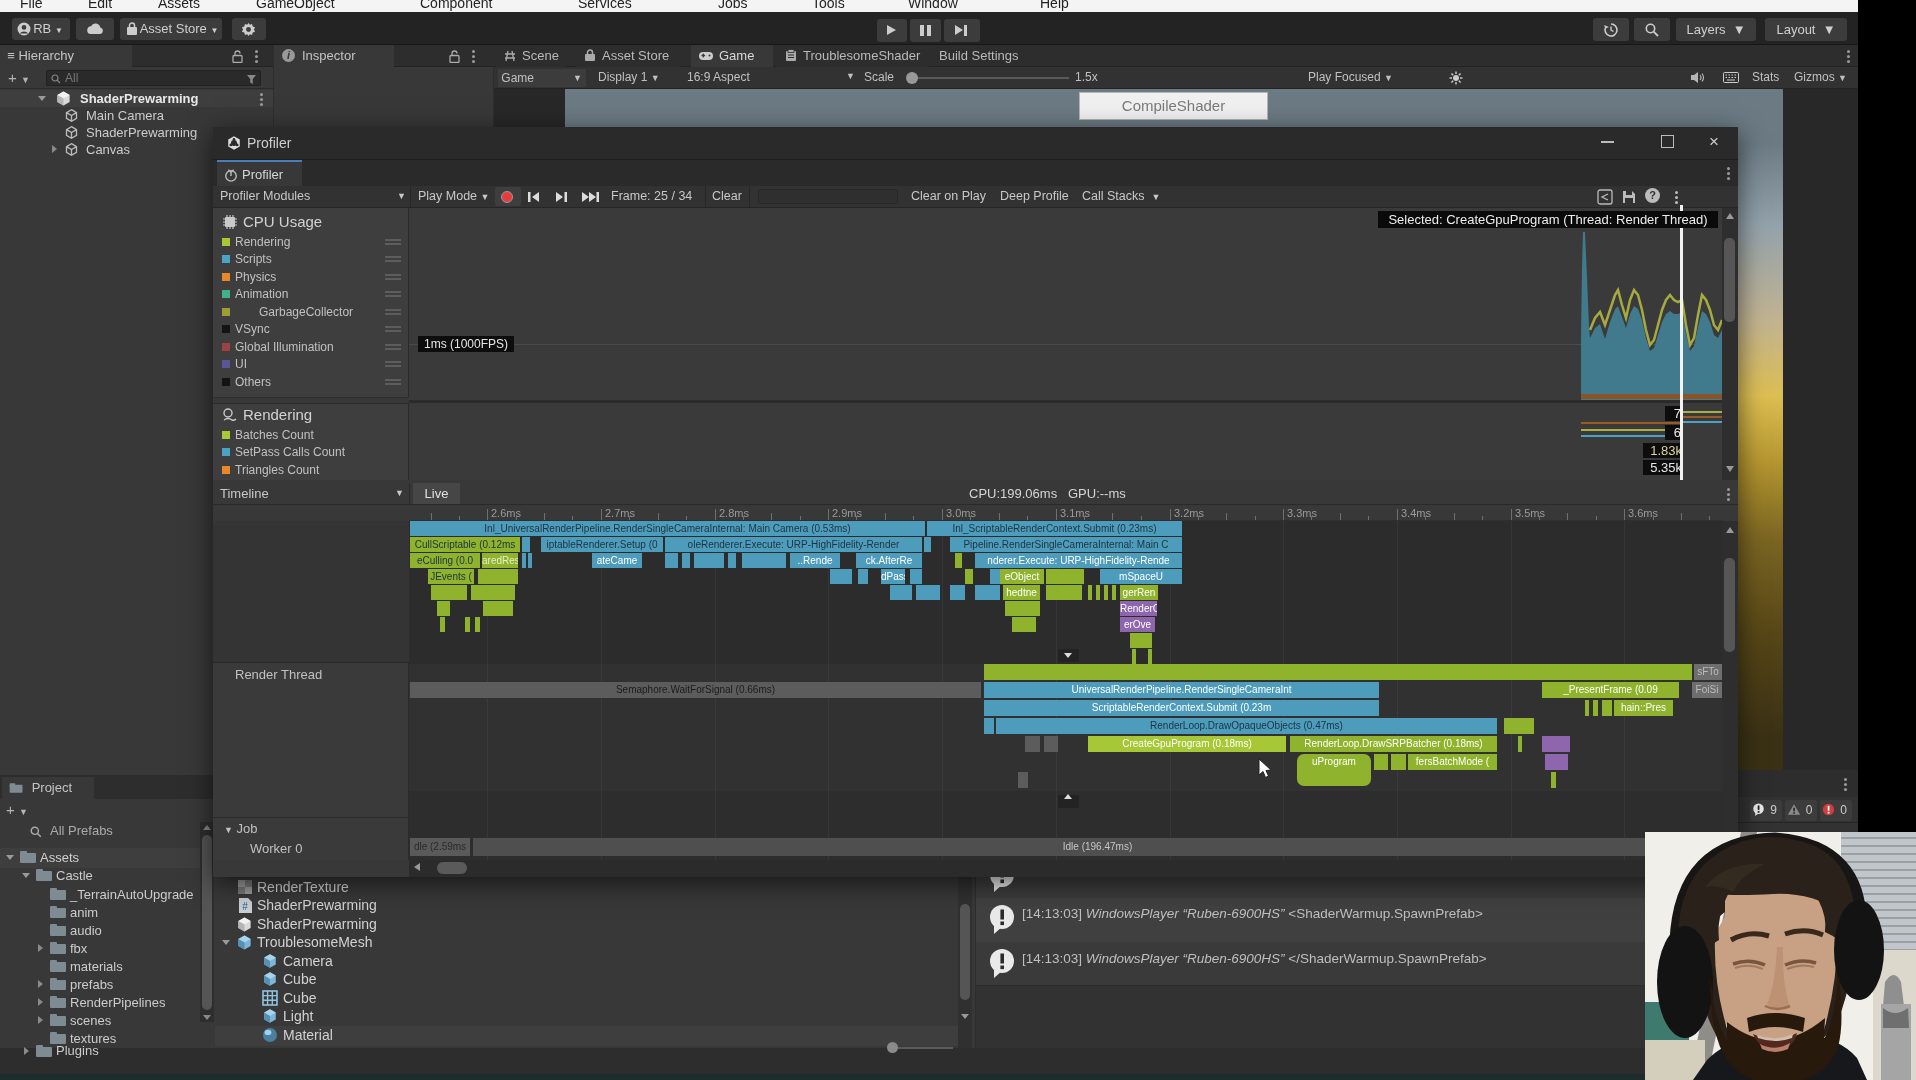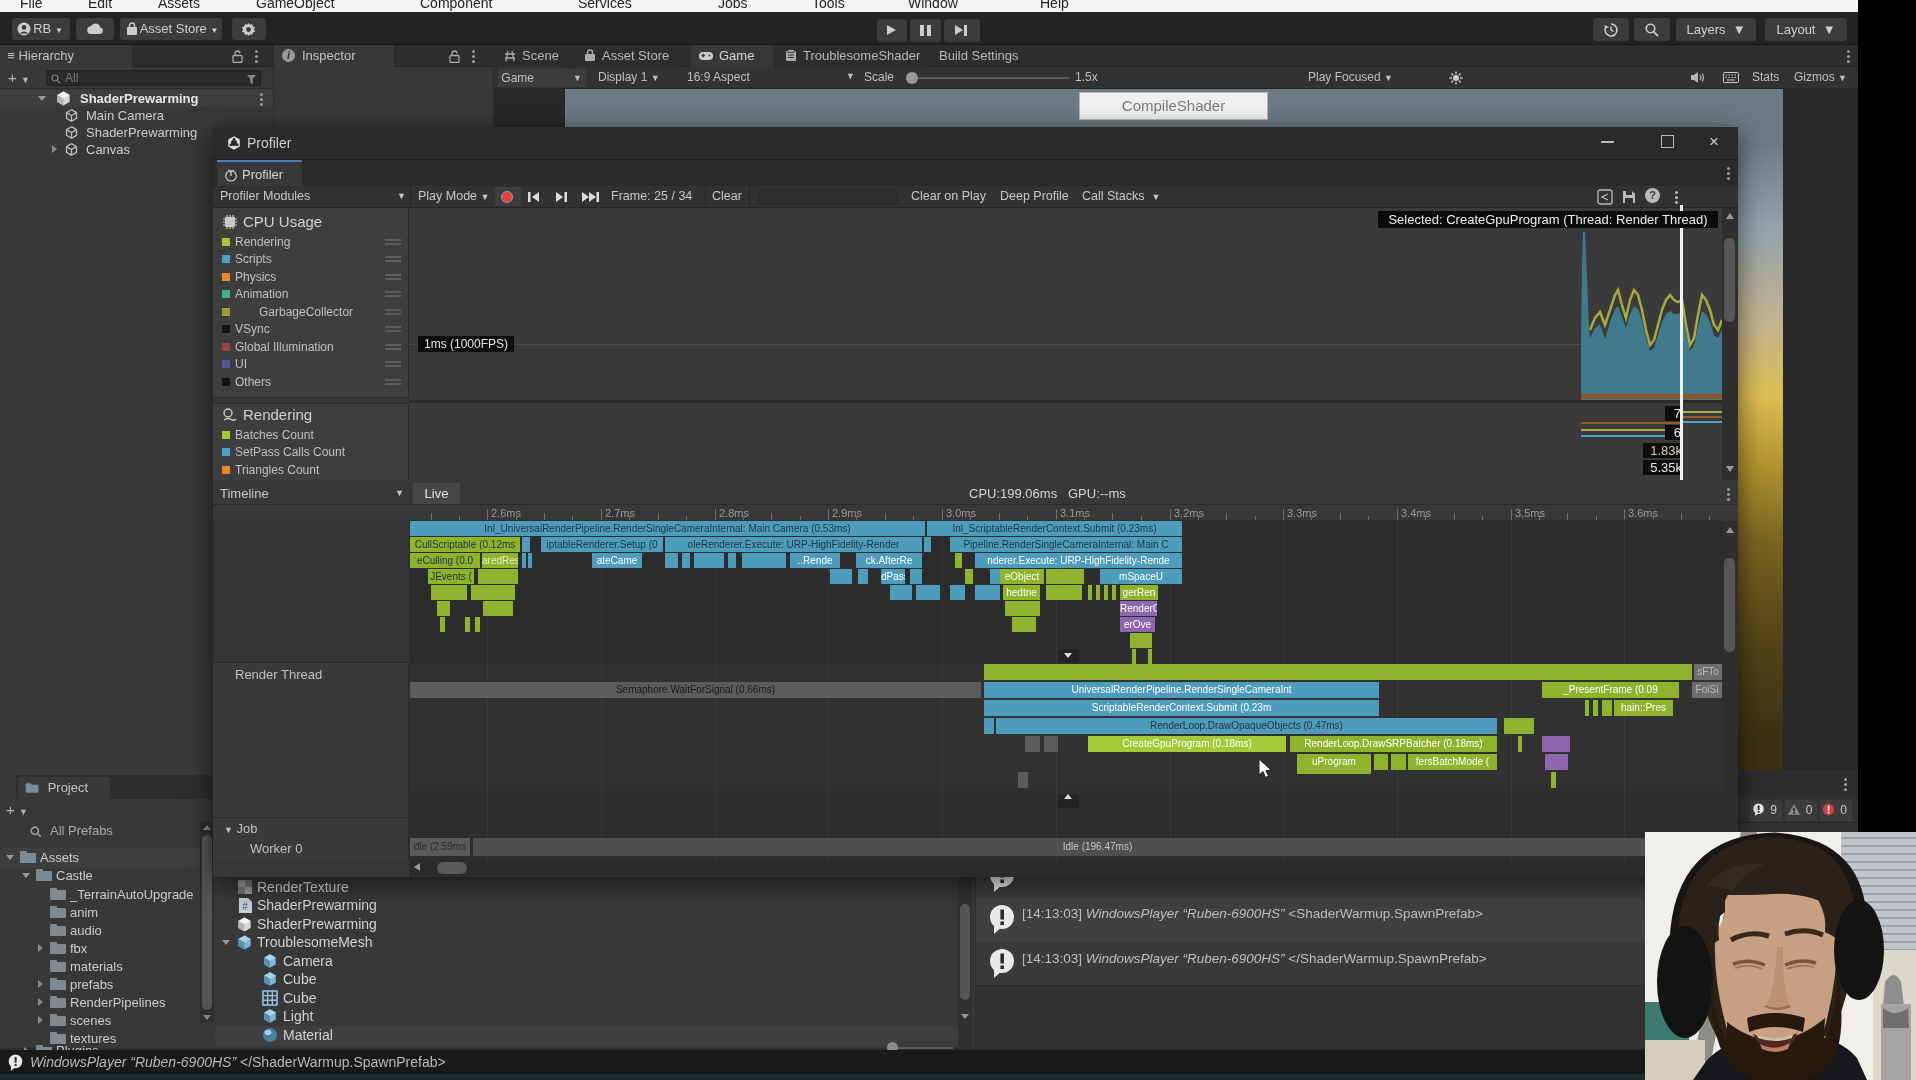--- a/index.html
+++ b/index.html
@@ -210,21 +210,21 @@
   </div>
 
   <div class="a" style="left:71px;top:44px;width:1218px;height:682px;background:#6b7a83;"></div>
 
   <div class="a" style="left:1244px;top:44px;width:45px;height:682px;background:linear-gradient(#6b7a83 0%,#6b7a83 8%,#93a2ab 20%,#c2b391 34%,#dcbe52 45%,#b3942f 55%,#7a6522 66%,#564617 80%,#3a3115 95%);"></div>
 
   <div class="a" style="left:585px;top:47px;width:189px;height:28px;background:#f0f0f0;border:1px solid #b5b5b5;color:#7a7a7a;font-size:15px;text-align:center;line-height:26px;">CompileShader</div>
 </div>
 
 <div class="a" style="left:0;top:775px;width:215px;height:273px;background:#383838;">
-  <div class="a" style="left:0;top:0;width:215px;height:24px;background:#2d2d2d;margin-left:16px;">
+  <div class="a" style="left:0;top:0;width:215px;height:24px;background:#2d2d2d;">
     <div class="a" style="left:2px;top:2px;width:92px;height:22px;background:#383838;font-size:13px;color:#c4c4c4;line-height:22px;">&nbsp;<span class="fold" style="left:6px;top:5px;transform:scale(0.8);"></span><span style="margin-left:26px;">Project</span></div>
   </div>
   <div class="a" style="left:6px;top:26px;color:#b5b5b5;font-size:15px;">+ <span style="font-size:9px;">▼</span></div>
 
   <div class="a" style="left:30px;top:48px;width:170px;height:18px;color:#aaa;font-size:13px;"><svg style="position:absolute;left:0px;top:3px;" width="12" height="12" viewBox="0 0 10 10">
           <circle cx="4" cy="4" r="3" fill="none" stroke="#aaa" stroke-width="1.2"></circle>
           <line x1="6.2" y1="6.2" x2="9" y2="9" stroke="#aaa" stroke-width="1.2"></line>
         </svg><span style="margin-left:20px;">All Prefabs</span></div>
 
   <div class="a" style="left:0;top:73px;width:200px;height:20px;background:#3e3e3e;"></div>
@@ -370,29 +370,20 @@
   <svg class="a" style="left:12px;top:178px;" width="28" height="30" viewBox="0 0 28 30">
         <circle cx="14" cy="13" r="12" fill="#e9e9e9"></circle>
         <path d="M6 22 L6 30 L15 22" fill="#e9e9e9"></path>
         <rect x="12.4" y="5.5" width="3.6" height="10" fill="#2b2b2b"></rect>
         <rect x="12.4" y="17.5" width="3.6" height="3.6" fill="#2b2b2b"></rect>
       </svg>
   <div class="a" style="left:46px;top:136px;font-size:13.5px;color:#bfbfbf;">[14:13:03] <i>WindowsPlayer “Ruben-6900HS”</i> &lt;ShaderWarmup.SpawnPrefab&gt;</div>
   <div class="a" style="left:46px;top:181px;font-size:13.5px;color:#bfbfbf;">[14:13:03] <i>WindowsPlayer “Ruben-6900HS”</i> &lt;/ShaderWarmup.SpawnPrefab&gt;</div>
 </div>
 
-<div class="a" style="left:0;top:1050px;width:1858px;height:24px;background:#191919;color:#b9b9b9;font-size:14px;">
-  <svg class="a" style="left:7px;top:4px;" width="17" height="17" viewBox="0 0 28 30">
-        <circle cx="14" cy="13" r="12" fill="#e9e9e9"></circle>
-        <path d="M6 22 L6 30 L15 22" fill="#e9e9e9"></path>
-        <rect x="12.4" y="5.5" width="3.6" height="10" fill="#2b2b2b"></rect>
-        <rect x="12.4" y="17.5" width="3.6" height="3.6" fill="#2b2b2b"></rect>
-      </svg>
-      <div class="a" style="left:30px;top:4px;font-style:italic;">WindowsPlayer “Ruben-6900HS” <span style="font-style:normal;">&lt;/ShaderWarmup.SpawnPrefab&gt;</span></div>
-</div>
 <div class="a" style="left:0;top:1074px;width:1858px;height:6px;background:#1d2d2c;"></div>
 
 <div class="a" id="profiler" style="left:213px;top:127px;width:1525px;height:750px;background:#383838;box-shadow:0 6px 24px rgba(0,0,0,0.6);">
 
   <div class="a" style="left:0;top:0;width:1525px;height:33px;background:#2a2a2a;border-bottom:1px solid #1e1e1e;">
     <svg class="a" style="left:13px;top:8px;" width="16" height="16" viewBox="0 0 18 18">
           <path d="M9 1.5 L15.5 5.2 L15.5 12.8 L9 16.5 L2.5 12.8 L2.5 5.2 Z" fill="#ddd"></path>
           <circle cx="9" cy="9" r="3.4" fill="#2a2a2a"></circle>
           <circle cx="9" cy="5" r="1.5" fill="#2a2a2a"></circle>
           <circle cx="5.4" cy="11.2" r="1.5" fill="#2a2a2a"></circle>
@@ -709,21 +700,21 @@
     <div class="tb bg2" style="left:1205px;top:179px;width:59px;height:16px;line-height:16px;">hain::Pres</div>
     <div class="tb bt" style="left:575px;top:197px;width:10px;height:16px;"></div>
     <div class="tb bt dk" style="left:587px;top:197px;width:501px;height:16px;line-height:16px;">RenderLoop.DrawOpaqueObjects (0.47ms)</div>
     <div class="tb bg2" style="left:1095px;top:197px;width:30px;height:16px;"></div>
     <div class="tb bgy" style="left:616px;top:215px;width:15px;height:16px;"></div>
         <div class="tb bgy" style="left:635px;top:215px;width:14px;height:16px;"></div>
     <div class="tb" style="left:679px;top:215px;width:198px;height:16px;line-height:16px;background:#a6c836;">CreateGpuProgram (0.18ms)</div>
     <div class="tb bg2" style="left:881px;top:215px;width:207px;height:16px;line-height:16px;">RenderLoop.DrawSRPBatcher (0.18ms)</div>
     <div class="tb bg2" style="left:1109px;top:215px;width:4px;height:16px;"></div>
     <div class="tb bp" style="left:1133px;top:215px;width:28px;height:16px;"></div>
-    <div class="tb bg2" style="left:888px;top:233px;width:74px;height:20px;line-height:16px;">uProgram</div>
+    <div class="tb bg2" style="left:888px;top:233px;width:74px;height:32px;line-height:16px;border-radius:7px;">uProgram</div>
     <div class="tb bg2" style="left:965px;top:233px;width:14px;height:16px;"></div>
         <div class="tb bg2" style="left:982px;top:233px;width:15px;height:16px;"></div>
     <div class="tb bg2" style="left:999px;top:233px;width:89px;height:16px;line-height:16px;">fersBatchMode (</div>
     <div class="tb bp" style="left:1136px;top:233px;width:23px;height:16px;"></div>
     <div class="tb bgy" style="left:609px;top:251px;width:10px;height:16px;"></div>
     <div class="tb bg2" style="left:1142px;top:251px;width:5px;height:16px;"></div>
 
     <div class="tb" style="left:1px;top:317px;width:60px;height:18px;line-height:18px;background:#5a5a5a;color:#2a2a2a;">dle (2.59ms</div>
     <div class="tb" style="left:64px;top:317px;width:1249px;height:18px;line-height:18px;background:#4f4f4f;color:#c6c6c6;">Idle (196.47ms)</div>
   </div>

